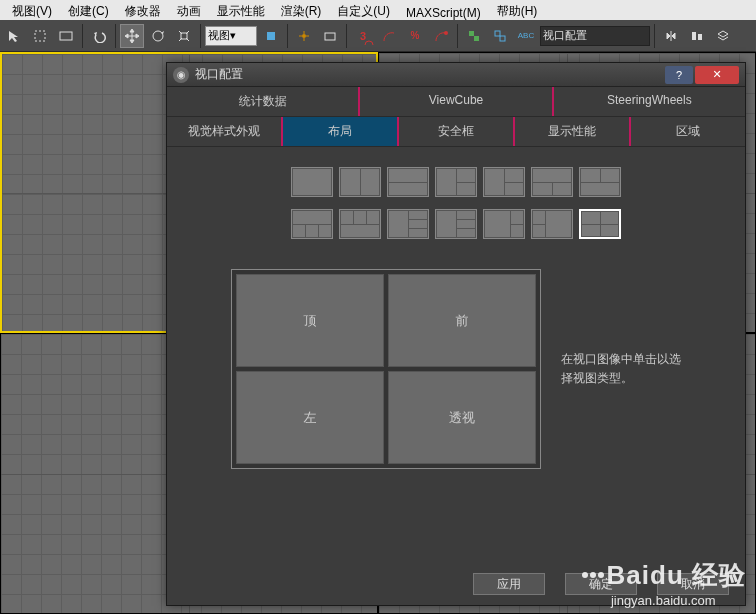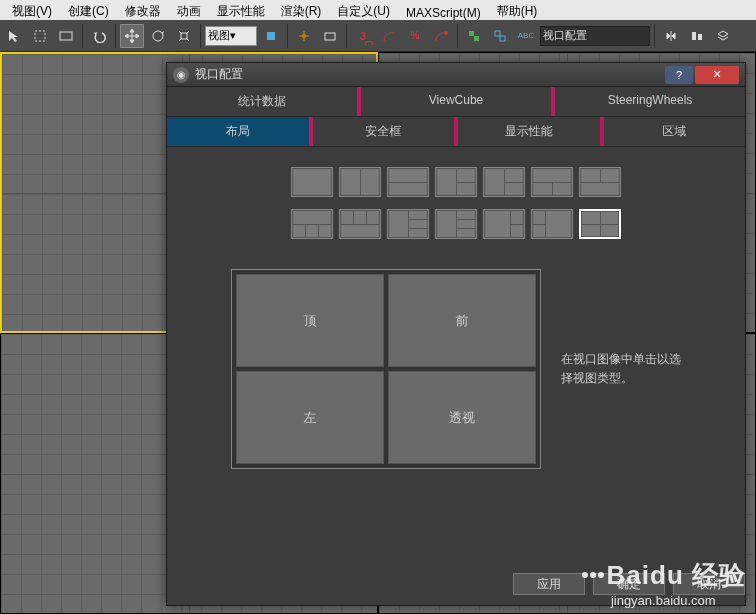--- a/index.html
+++ b/index.html
@@ -29,37 +29,37 @@
 
 .dlg{position:absolute;left:166px;top:62px;width:580px;height:544px;background:#3c3c3c;border:1px solid #1a1a1a;box-shadow:0 0 10px rgba(0,0,0,.5)}
 .titlebar{height:24px;background:linear-gradient(#4e4e4e,#3a3a3a);display:flex;align-items:center;padding:0 6px;color:#ddd;font-size:12px;border-bottom:1px solid #222}
 .titlebar .icon{width:16px;height:16px;background:#666;border-radius:50%;margin-right:6px;display:flex;align-items:center;justify-content:center;font-size:10px}
 .titlebar .sp{flex:1}
 .winbtn{width:28px;height:18px;margin-left:2px;display:flex;align-items:center;justify-content:center;font-size:11px;color:#fff;cursor:pointer}
 .winbtn.help{background:#4a5a7a;border-radius:2px}
 .winbtn.close{background:#c94040;border-radius:2px;width:44px}
 
 .tabs{display:flex;border-bottom:1px solid #2a2a2a}
-.tab{flex:1;text-align:center;padding:6px 0;font-size:12px;color:#ccc;cursor:pointer;border-right:4px solid #be185d}
+.tab{flex:1;text-align:center;padding:6px 0;font-size:12px;color:#ccc;cursor:pointer;border-right:2px solid #be185d}
 .tab:last-child{border-right:none}
 .tab.active{background:#0c4a6e}
 
 .body{padding:20px;color:#ccc;font-size:12px}
 
 .layouts{display:flex;flex-wrap:wrap;gap:6px;justify-content:center;margin-bottom:30px}
 .lopt{width:42px;height:30px;border:1px solid #888;background:#555;cursor:pointer;position:relative;padding:1px;display:grid;gap:1px}
 .lopt.sel{border:2px solid #fff}
 .lopt div{background:#7a7a7a}
 
 .preview-wrap{display:flex;align-items:center;gap:20px;justify-content:center}
 .preview{width:310px;height:200px;border:1px solid #888;display:grid;grid-template-columns:1fr 1fr;grid-template-rows:1fr 1fr;gap:4px;padding:4px;background:#333}
 .pcell{background:#6a6a6a;display:flex;align-items:center;justify-content:center;font-size:13px;color:#ccc;cursor:pointer;border:1px solid #555}
 .hint{width:120px;font-size:12px;color:#ccc;line-height:1.6}
 
-.dlg-btns{position:absolute;bottom:10px;right:0;display:flex;gap:8px}
+.dlg-btns{position:absolute;bottom:10px;right:16px;display:flex;gap:20px}
 .dbtn{min-width:72px;height:22px;background:#555;border:1px solid #777;color:#ddd;font-size:12px;display:flex;align-items:center;justify-content:center;cursor:pointer}
 
 
 .wm{position:absolute;right:10px;bottom:6px;color:#fff;opacity:.85;pointer-events:none;text-align:center}
 .wm .big{font-size:26px;font-weight:bold;letter-spacing:1px}
 .wm .sm{font-size:13px}
 .paw{display:inline-block;position:relative;top:-6px;margin-right:2px}
 .paw i{display:inline-block;width:6px;height:6px;background:#fff;border-radius:50%;margin:0 1px}
 </style>
 </head>
@@ -212,20 +212,21 @@
     <div class="winbtn help">?</div>
     <div class="winbtn close">✕</div>
   </div>
 
   <div class="tabs">
     <div class="tab">统计数据</div>
     <div class="tab">ViewCube</div>
     <div class="tab">SteeringWheels</div>
   </div>
   <div class="tabs">
+    <div class="tab">视觉样式外观</div>
     <div class="tab active">布局</div>
     <div class="tab">安全框</div>
     <div class="tab">显示性能</div>
     <div class="tab">区域</div>
   </div>
 
   <div class="body">
     <div class="layouts">
       <div class="lopt" style="grid-template-columns:1fr">
           <div></div>

